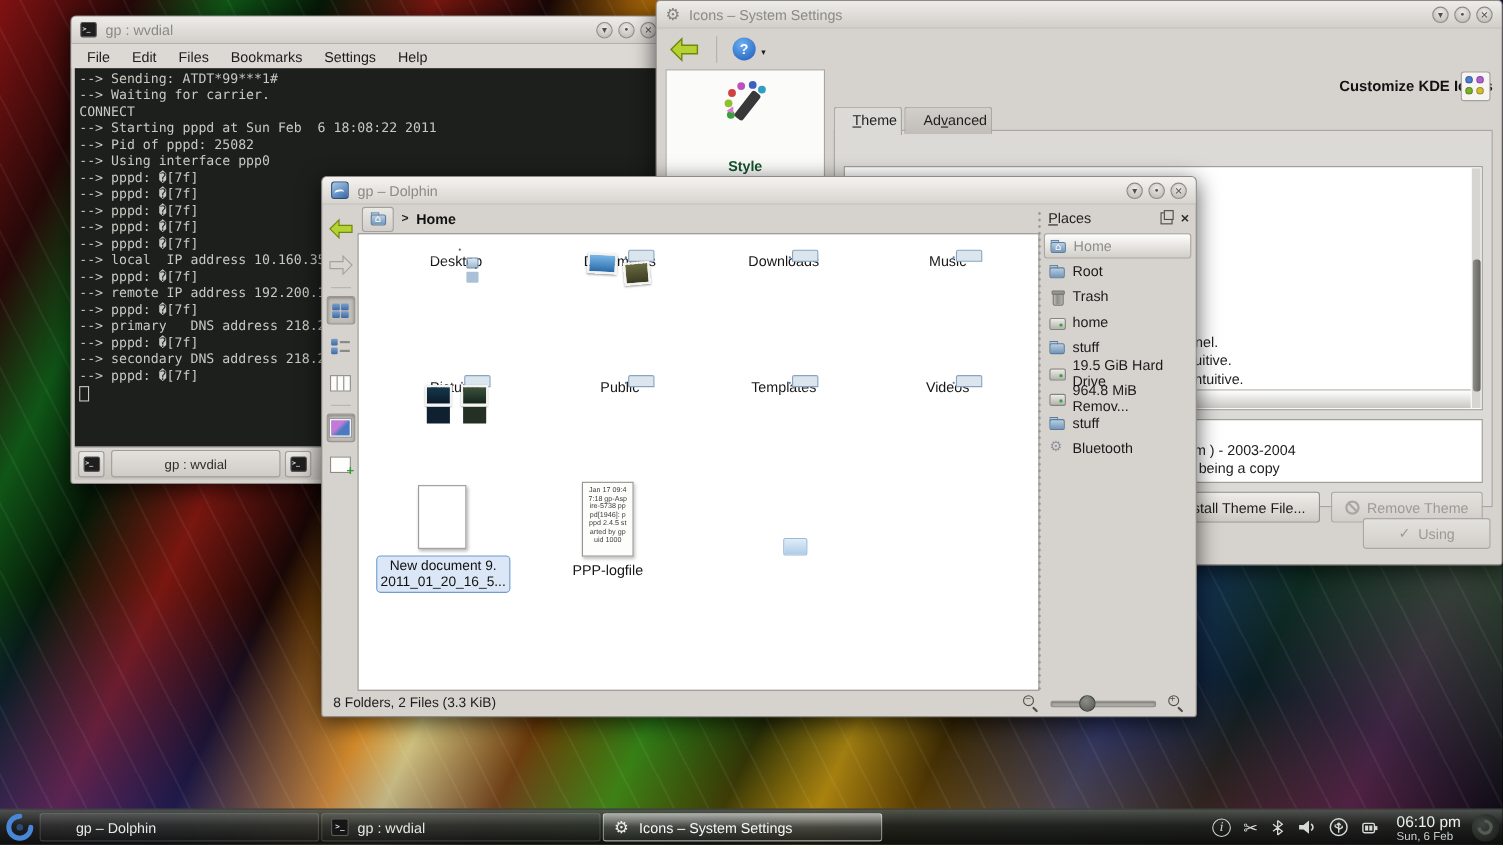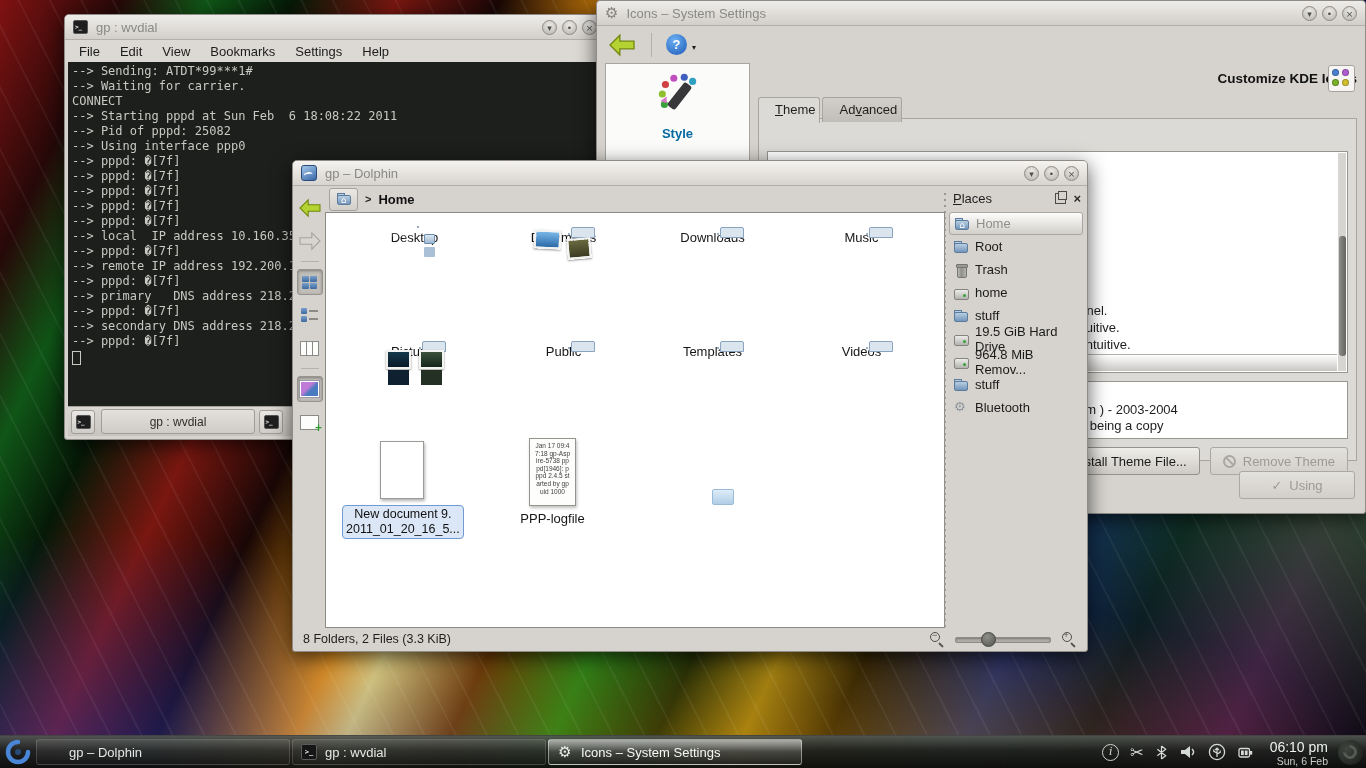--- a/index.html
+++ b/index.html
@@ -61,21 +61,21 @@
   .ss-toolbar{height:37px;display:flex;align-items:center;gap:14px;padding:0 10px;}
   .tool-sep{width:1px;height:24px;background:#b3b0ab;}
   .help-ic{position:relative;width:21px;height:21px;border-radius:50%;
     background:radial-gradient(circle at 40% 30%, #6cb0f2, #1c58b8);color:#fff;
     font-weight:bold;font-size:13px;line-height:21px;text-align:center;}
   .help-ic::after{content:"▾";position:absolute;right:-9px;bottom:-3px;color:#1c1c1c;
     font-size:8px;font-family:"DejaVu Sans",sans-serif;}
   .ss-body{position:absolute;left:8px;right:8px;top:62px;bottom:8px;}
   .ss-sidebar{position:absolute;left:0;top:0;width:145px;bottom:0;background:#fbfbfa;
     border:1px solid #a8a5a0;box-sizing:border-box;text-align:center;}
-  .ss-side-label{font-weight:bold;font-size:13px;color:#0369a1;margin-top:4px;}
+  .ss-side-label{font-weight:bold;font-size:13px;color:#14532d;margin-top:20px;}
   .ss-main{position:absolute;left:153px;top:0;right:0;bottom:0;}
   .ss-heading{font-weight:bold;font-size:13.5px;color:#121212;padding:8px 0 0 3px;text-align:right;}
   .ss-overview-btn{position:absolute;top:2px;right:2px;width:25px;height:25px;background:#f6f5f3;
     border:1px solid #a5a29d;border-radius:3px;display:grid;grid-template-columns:9px 9px;
     grid-template-rows:9px 9px;gap:1px;place-content:center;}
   .ov-dot{width:7px;height:7px;border-radius:50%;border:1px solid rgba(0,0,0,0.25);box-sizing:border-box;}
   .tabs{position:absolute;left:0;top:34px;display:flex;z-index:2;}
   .tab{padding:4px 4px 5px 16px;font-size:13px;color:#1e1e1e;border:1px solid #a8a5a0;border-bottom:none;
     border-radius:3px 3px 0 0;background:linear-gradient(#d2cfca,#c1beb9);margin-right:2px;}
   .tab.active{background:#dcdad6;margin-bottom:-1px;padding-bottom:6px;}
@@ -245,21 +245,21 @@
     align-items:center;justify-content:center;}
   .task-icon.terminal{background:#161616;border:1px solid #5a5a5a;border-radius:2px;box-sizing:border-box;}
   .task-icon.terminal::after{content:">_";color:#e8e8e8;font:bold 7px/1 "DejaVu Sans Mono",monospace;}
   .task-icon.gear::after{content:"⚙";font-family:"DejaVu Sans",sans-serif;font-size:15px;color:#eceeec;}
   .tray{margin-left:auto;display:flex;align-items:center;gap:11px;padding:0 8px;}
   .tray-ic{display:flex;align-items:center;justify-content:center;color:#d6dad6;
     font-family:"DejaVu Sans",sans-serif;}
   .info-i{width:17px;height:17px;border:1.4px solid #cfd4cf;border-radius:50%;box-sizing:border-box;
     font-family:"DejaVu Serif",serif;font-style:italic;font-size:11px;line-height:14px;text-align:center;}
   .scissors{font-size:16px;}
-  .clock{text-align:right;line-height:1.15;padding:3px 8px 0 8px;}
+  .clock{text-align:left;line-height:1.15;padding:3px 8px 0 8px;}
   .clock .time{font-size:14px;color:#eef2ee;}
   .clock .date{font-size:10.5px;color:#c9cec9;}
   .cashew{position:relative;width:25px;height:25px;margin:4px 3px 0 2px;border-radius:50%;
     background:radial-gradient(circle at 35% 35%, #40453f, #171917);}
   .cashew::after{content:"";position:absolute;left:5px;top:5px;width:14px;height:14px;border-radius:50%;
     border:3px solid #555a55;border-left-color:transparent;transform:rotate(40deg);box-sizing:border-box;}
 </style>
 </head>
 <body>
 
@@ -272,21 +272,21 @@
       <span>gp : wvdial</span>
       <span class="winbtns">
         <span class="wbtn">▾</span>
         <span class="wbtn">•</span>
         <span class="wbtn">×</span>
       </span>
     </div>
     <div class="menubar">
       <span class="menu-item"><span>File</span></span>
         <span class="menu-item"><span>Edit</span></span>
-        <span class="menu-item"><span>View</span></span>
+        <span class="menu-item"><span>Files</span></span>
         <span class="menu-item"><span>Bookmarks</span></span>
         <span class="menu-item"><span>Settings</span></span>
         <span class="menu-item"><span>Help</span></span>
     </div>
     <div class="term-screen">
       <div class="t-line"><span>--&gt; Sending: ATDT*99***1#</span></div>
         <div class="t-line"><span>--&gt; Waiting for carrier.</span></div>
         <div class="t-line"><span>CONNECT</span></div>
         <div class="t-line"><span>--&gt; Starting pppd at Sun Feb  6 18:08:22 2011</span></div>
         <div class="t-line"><span>--&gt; Pid of pppd: 25082</span></div>

